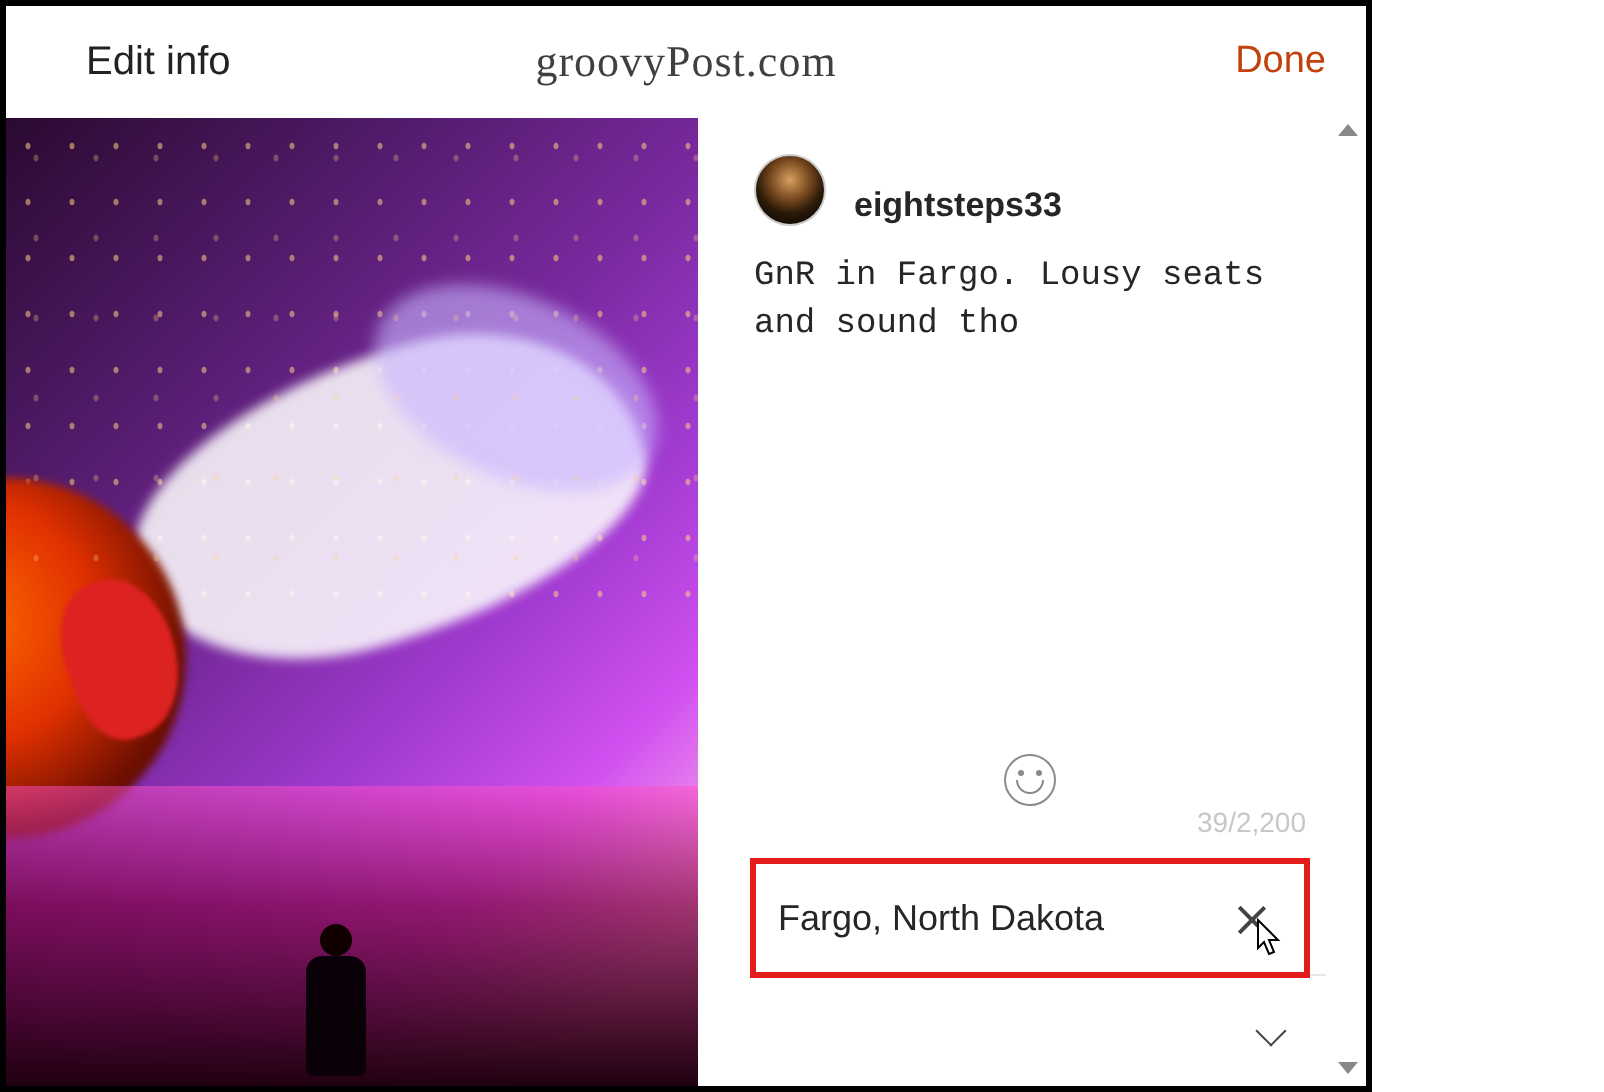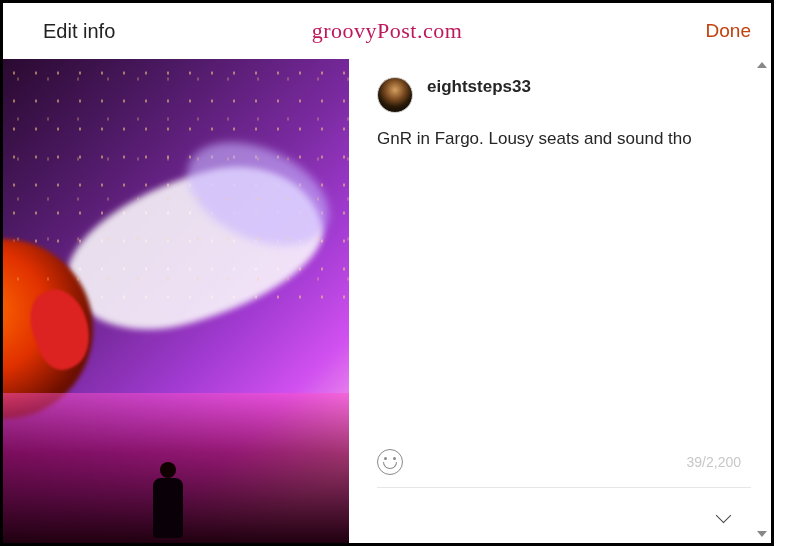--- a/index.html
+++ b/index.html
@@ -1,27 +1,27 @@
 <!DOCTYPE html>
 <html><head>
 <meta charset="utf-8">
 <style>
   * { box-sizing: border-box; margin: 0; padding: 0; }
   html, body { width: 802px; height: 546px; font-family: -apple-system, "Segoe UI", Helvetica, Arial, sans-serif; background: #fff; }
   .outer {
-    width: 774px; height: 546px; border: 3px solid #000; background: #fff; position: relative;
+    width: 686px; height: 546px; border: 3px solid #000; background: #fff; position: relative;
   }
   .header {
     display: flex; align-items: center; height: 56px; padding: 0 20px 0 40px;
     position: relative;
   }
   .header-title { font-size: 20px; font-weight: 500; color: #222; }
   .watermark {
     position: absolute; left: 50%; transform: translateX(-50%);
-    font-family: Georgia, "Times New Roman", serif; font-size: 22px; color: #be185d; letter-spacing: .5px;
+    font-family: Georgia, "Times New Roman", serif; font-size: 22px; color: #404040; letter-spacing: .5px;
   }
   .done { margin-left: auto; font-size: 19px; color: #c2410c; font-weight: 500; cursor: pointer; }
   .body { display: flex; height: calc(100% - 56px); }
   .photo {
     width: 346px; height: 100%; flex: 0 0 346px; position: relative; overflow: hidden;
     background: linear-gradient(135deg, #2a0a30 0%, #4a1860 20%, #7a2aa0 45%, #a03ad0 60%, #d050f0 75%, #ffb0e8 90%);
   }
   
   .rose {
     position: absolute; width: 180px; height: 180px; border-radius: 50%;
@@ -44,31 +44,31 @@
     background-image: radial-gradient(#ffd080 1px, transparent 1.5px);
     background-size: 22px 28px; opacity:.55;
   }
   .dots::after { background-size: 30px 40px; opacity:.3; }
   .figure { position:absolute; bottom:5px; left:150px; width:30px; height:60px; background:#0a0008; border-radius:8px 8px 4px 4px; }
   .figure::before { content:""; position:absolute; top:-16px; left:7px; width:16px; height:16px; background:#100; border-radius:50%; }
 
   .right {
     flex: 1; display: flex; flex-direction: column; padding: 18px 10px 0 28px; position: relative;
   }
-  .userline { display: flex; align-items: flex-start; gap: 14px; margin-bottom: 14px; }
+  .userline { display: flex; align-items: flex-end; gap: 14px; margin-bottom: 14px; }
   .avatar {
     width: 36px; height: 36px; border-radius: 50%; flex: 0 0 36px;
     background: radial-gradient(circle at 50% 35%, #d6a060 0%, #7a4a20 35%, #2a1a08 60%, #000 100%);
     border: 1px solid #ccc;
   }
   .username { font-size: 17px; font-weight: 600; color: #262626; }
-  .caption-area { flex: 0 0 auto; }
+  .caption-area { flex: 0 0 auto; font-family: Liberation Mono, monospace; }
   .caption { font-size: 17px; color: #262626; line-height: 1.4; padding-right: 14px; }
   .spacer { flex: 1; }
-  .caption-footer { display: flex; align-items: center; padding: 6px 20px 12px 0; }
+  .caption-footer { display: flex; align-items: center; padding: 6px 20px 12px 0; flex-direction: column; }
   .emoji-btn {
     width: 26px; height: 26px; border: 1.6px solid #8a8a8a; border-radius: 50%; position: relative; cursor:pointer;
   }
   .emoji-btn::before, .emoji-btn::after {
     content:""; position:absolute; background:#8a8a8a; width:3px; height:3px; border-radius:50%; top:7px;
   }
   .emoji-btn::before { left:6px; } .emoji-btn::after { right:6px; }
   .emoji-mouth { position:absolute; left:5px; right:5px; bottom:5px; height:7px; border:1.6px solid #8a8a8a; border-top:none; border-radius:0 0 12px 12px; }
   .counter { margin-left:auto; font-size: 14px; color: #c7c7c7; }
   .row {
@@ -131,20 +131,31 @@
 
       <div class="spacer"></div>
 
       <div class="caption-footer">
         <div class="emoji-btn">
           <div class="emoji-mouth"></div>
         </div>
         <span class="counter">39/2,200</span>
       </div>
 
+      <div class="location-row-wrap">
+        <div class="row highlight">
+          <span>Fargo, North Dakota</span>
+          <span class="chev x-mark"></span>
+        </div>
+        <div class="cursor" style="right:22px; top:28px;">
+          <svg viewBox="0 0 16 22" width="16" height="22">
+            <path d="M4 1 L4 15 L7 12 L9.5 18 L12 17 L9.5 11 L14 11 Z" fill="#fff" stroke="#000" stroke-width="1"></path>
+          </svg>
+        </div>
+      </div>
 
       <div class="row">
         <span class="chev chev-down"></span>
       </div>
 
       <div class="scrollbar">
         <div class="arrow up"></div>
         <div class="arrow down"></div>
       </div>
     </div>

